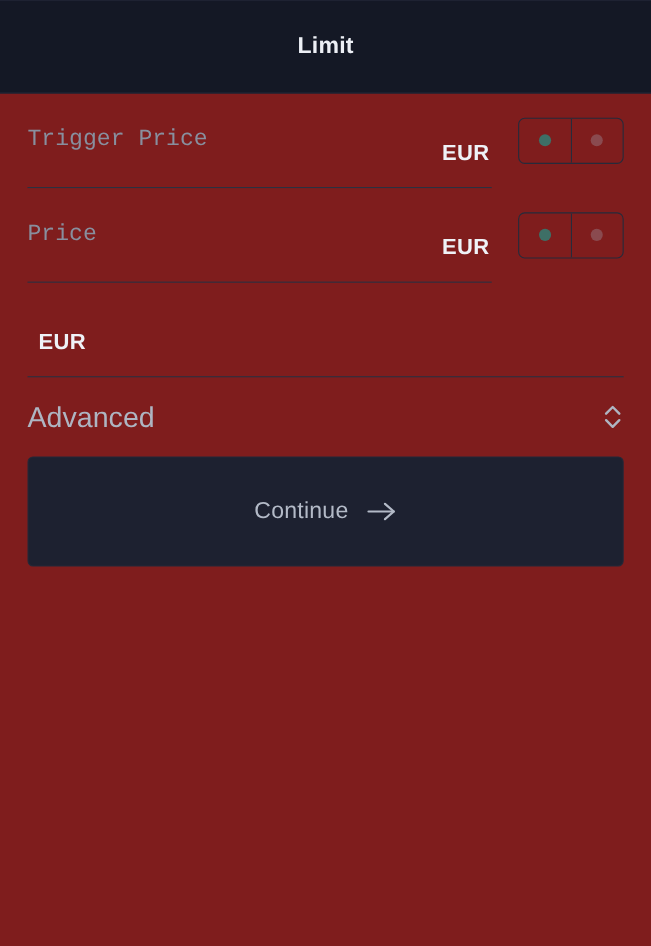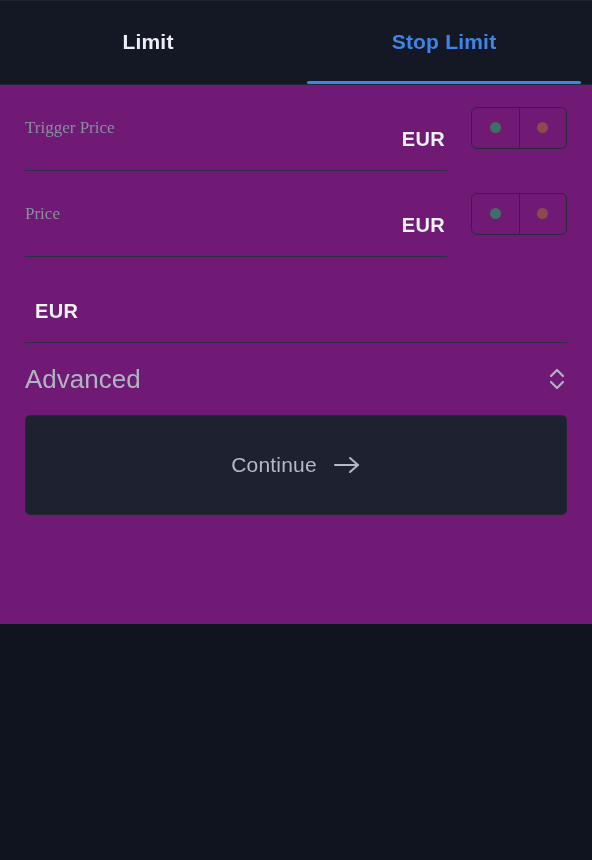--- a/index.html
+++ b/index.html
@@ -9,22 +9,22 @@
   body {
     width: 592px;
     height: 860px;
     background: #10141e;
     font-family: "Liberation Sans", sans-serif;
     overflow: hidden;
   }
   .app {
     position: relative;
     width: 592px;
-    height: 624px;
-    background: #701a75;
+    height: 860px;
+    background: #7f1d1d;
     box-sizing: border-box;
   }
 
   
   .tabbar {
     position: relative;
     height: 85px;
     background: #141825;
     display: flex;
     align-items: flex-start;
@@ -79,22 +79,22 @@
   .field-row {
     display: flex;
     align-items: center;
     height: 85px;
   }
   .field-input {
     flex: 1 1 auto;
     background: transparent;
     border: none;
     outline: none;
-    font-family: Liberation Serif, serif;
-    font-size: 17px;
+    font-family: Liberation Mono, monospace;
+    font-size: 21px;
     color: #d8dde6;
     padding: 0;
     min-width: 10px;
   }
   .field-input::placeholder {
     color: #888f9e;
     opacity: 1;
   }
   .unit {
     font-size: 20px;
@@ -195,23 +195,20 @@
   }
 </style>
 </head>
 <body>
 
 <div class="app">
 
   <div class="tabbar">
     <div class="tab">
       <span>Limit</span>
-    </div>
-    <div class="tab active">
-      <span>Stop Limit</span>
     </div>
   </div>
 
   <div class="content">
 
     <div class="field">
       <div class="field-row">
         <input class="field-input" type="text" placeholder="Trigger Price" style="">
         <span class="unit">EUR</span>
         <div class="seg">

